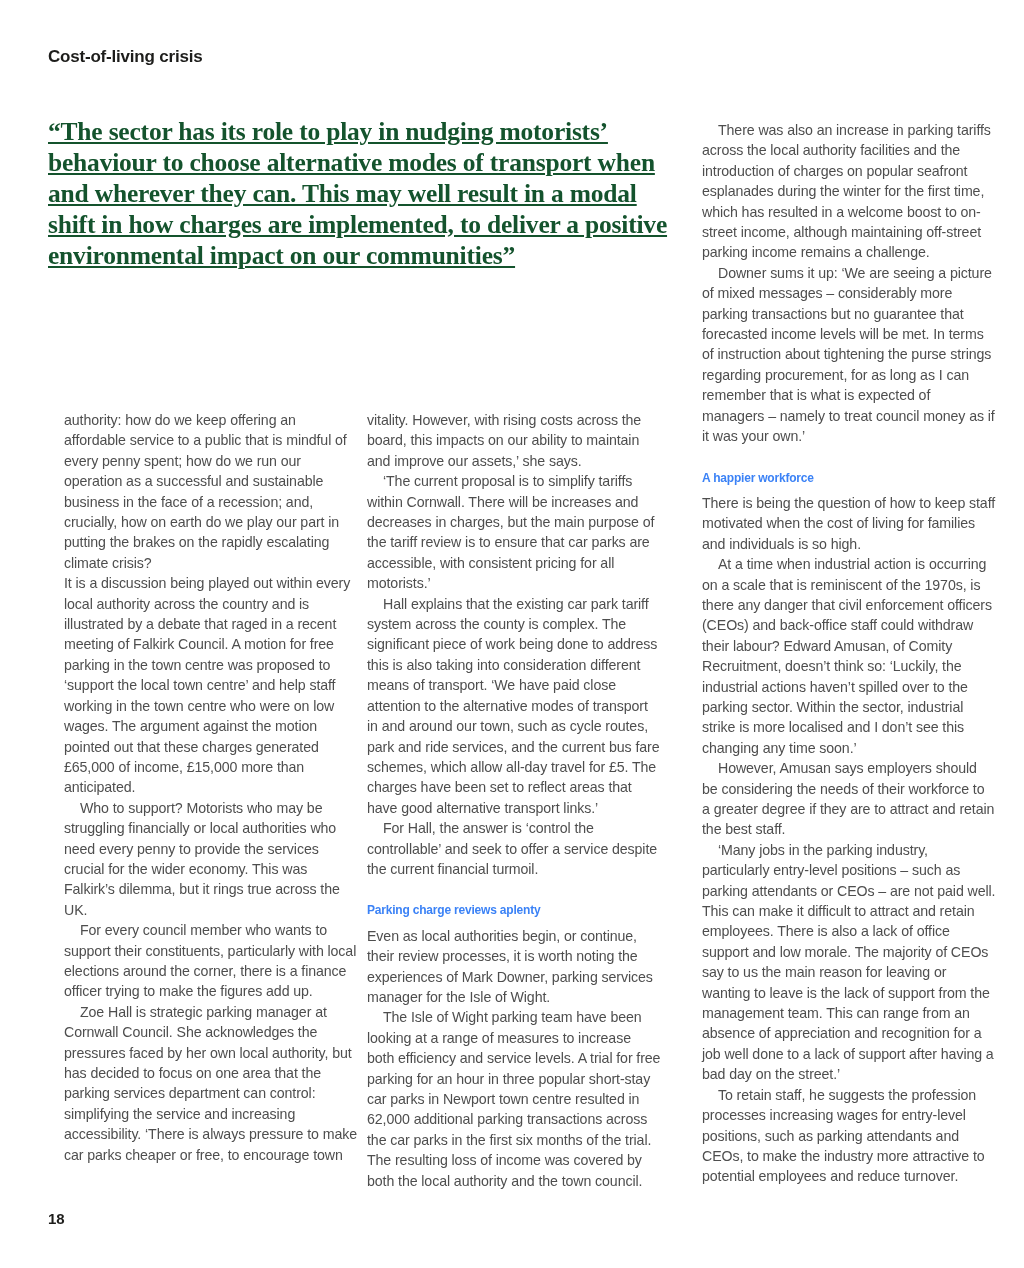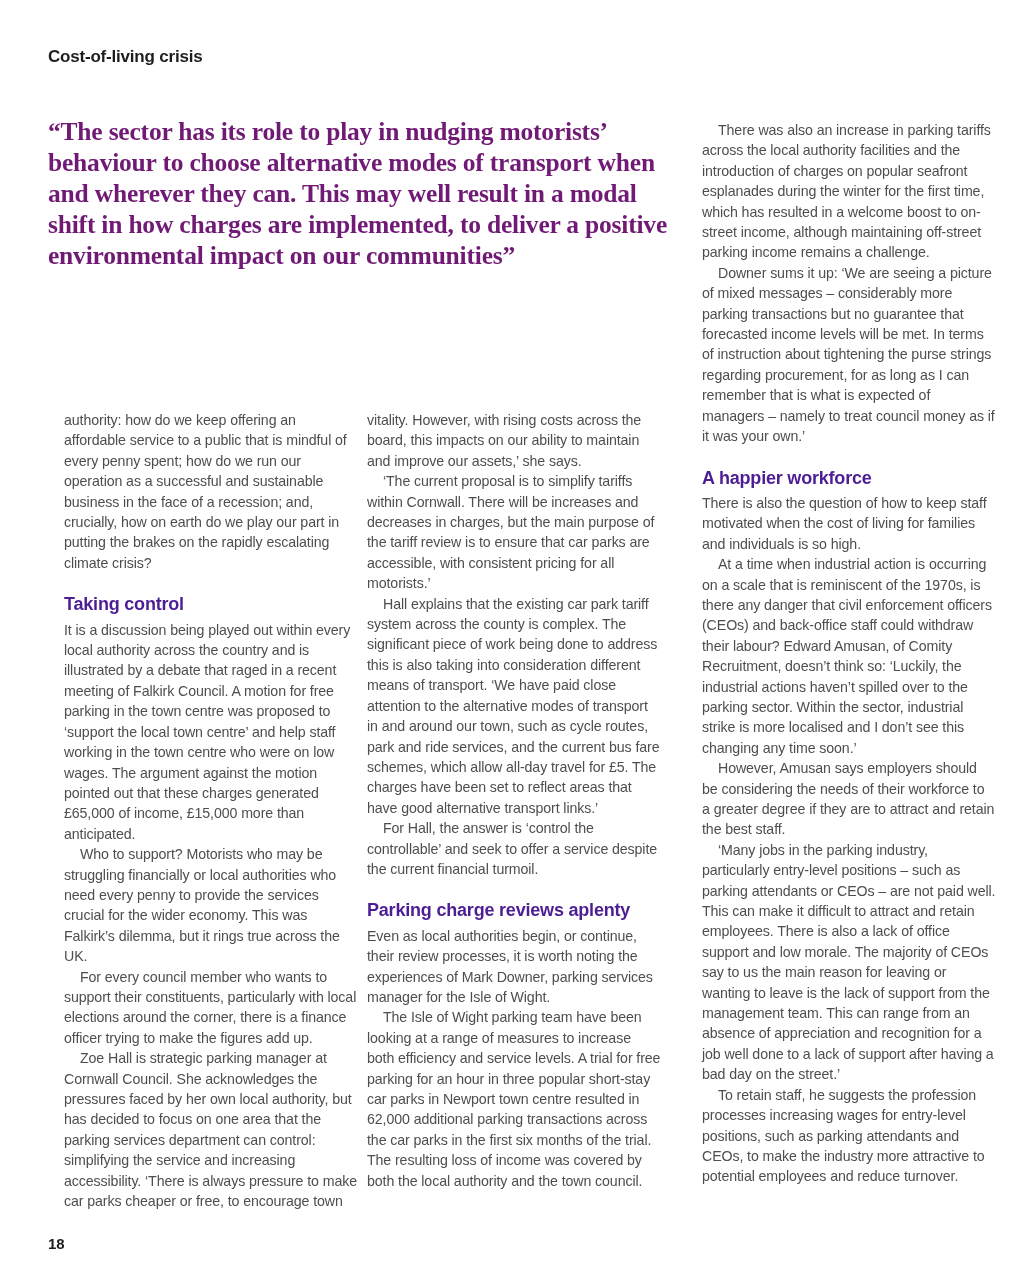--- a/index.html
+++ b/index.html
@@ -22,87 +22,86 @@
   }
   .pull-quote {
     position: absolute;
     left: 48px;
     top: 116px;
     width: 632px;
     font-family: "Liberation Serif", serif;
     font-weight: bold;
     font-size: 25.5px;
     line-height: 31px;
-    color: #701a75;
+    color: #14532d;
     letter-spacing: -0.2px;
+    text-decoration: underline;
   }
   .col {
     position: absolute;
     width: 294px;
     color: #4e4e4e;
     font-size: 14.2px;
     line-height: 20.4px;
     letter-spacing: -0.1px;
     text-align: left;
   }
   .col-left   { left: 64px;  top: 410px; }
   .col-middle { left: 367px; top: 410px; }
   .col-right  { left: 686px; top: 120px; margin-left: 16px; }
   .col p { margin: 0; }
   .col p.indent { text-indent: 16px; }
   .subhead {
-    font-size: 18px;
+    font-size: 12px;
     font-weight: bold;
-    color: #4c1d95;
+    color: #3b82f6;
     margin: 21px 0 5px 0;
     letter-spacing: -0.2px;
   }
   .page-number {
     position: absolute;
     left: 48px;
     top: 1210px;
     font-size: 15px;
     font-weight: bold;
     color: #1d1d1b;
-    margin-top: 25px;
   }
 </style>
 </head>
 <body>
 
 <div class="page">
 
   <div class="kicker">Cost-of-living crisis</div>
 
   <div class="pull-quote">“The sector has its role to play in nudging motorists’ behaviour to choose alternative modes of transport when and wherever they can. This may well result in a modal shift in how charges are implemented, to deliver a positive environmental impact on our communities”</div>
 
   <div class="col col-left">
     <p>authority: how do we keep offering an affordable service to a public that is mindful of every penny spent; how do we run our operation as a successful and sustainable business in the face of a recession; and, crucially, how on earth do we play our part in putting the brakes on the rapidly escalating climate crisis?</p>
-    <h3 class="subhead">Taking control</h3>
     <p>It is a discussion being played out within every local authority across the country and is illustrated by a debate that raged in a recent meeting of Falkirk Council. A motion for free parking in the town centre was proposed to ‘support the local town centre’ and help staff working in the town centre who were on low wages. The argument against the motion pointed out that these charges generated £65,000 of income, £15,000 more than anticipated.</p>
     <p class="indent">Who to support? Motorists who may be struggling financially or local authorities who need every penny to provide the services crucial for the wider economy. This was Falkirk’s dilemma, but it rings true across the UK.</p>
     <p class="indent">For every council member who wants to support their constituents, particularly with local elections around the corner, there is a finance officer trying to make the figures add up.</p>
     <p class="indent">Zoe Hall is strategic parking manager at Cornwall Council. She acknowledges the pressures faced by her own local authority, but has decided to focus on one area that the parking services department can control: simplifying the service and increasing accessibility. ‘There is always pressure to make car parks cheaper or free, to encourage town</p>
   </div>
 
   <div class="col col-middle">
     <p>vitality. However, with rising costs across the board, this impacts on our ability to maintain and improve our assets,’ she says.</p>
     <p class="indent">‘The current proposal is to simplify tariffs within Cornwall. There will be increases and decreases in charges, but the main purpose of the tariff review is to ensure that car parks are accessible, with consistent pricing for all motorists.’</p>
     <p class="indent">Hall explains that the existing car park tariff system across the county is complex. The significant piece of work being done to address this is also taking into consideration different means of transport. ‘We have paid close attention to the alternative modes of transport in and around our town, such as cycle routes, park and ride services, and the current bus fare schemes, which allow all-day travel for £5. The charges have been set to reflect areas that have good alternative transport links.’</p>
     <p class="indent">For Hall, the answer is ‘control the controllable’ and seek to offer a service despite the current financial turmoil.</p>
     <h3 class="subhead">Parking charge reviews aplenty</h3>
     <p>Even as local authorities begin, or continue, their review processes, it is worth noting the experiences of Mark Downer, parking services manager for the Isle of Wight.</p>
     <p class="indent">The Isle of Wight parking team have been looking at a range of measures to increase both efficiency and service levels. A trial for free parking for an hour in three popular short-stay car parks in Newport town centre resulted in 62,000 additional parking transactions across the car parks in the first six months of the trial. The resulting loss of income was covered by both the local authority and the town council.</p>
   </div>
 
   <div class="col col-right">
     <p class="indent">There was also an increase in parking tariffs across the local authority facilities and the introduction of charges on popular seafront esplanades during the winter for the first time, which has resulted in a welcome boost to on-street income, although maintaining off-street parking income remains a challenge.</p>
     <p class="indent">Downer sums it up: ‘We are seeing a picture of mixed messages – considerably more parking transactions but no guarantee that forecasted income levels will be met. In terms of instruction about tightening the purse strings regarding procurement, for as long as I can remember that is what is expected of managers – namely to treat council money as if it was your own.’</p>
     <h3 class="subhead">A happier workforce</h3>
-    <p>There is also the question of how to keep staff motivated when the cost of living for families and individuals is so high.</p>
+    <p>There is being the question of how to keep staff motivated when the cost of living for families and individuals is so high.</p>
     <p class="indent">At a time when industrial action is occurring on a scale that is reminiscent of the 1970s, is there any danger that civil enforcement officers (CEOs) and back-office staff could withdraw their labour? Edward Amusan, of Comity Recruitment, doesn’t think so: ‘Luckily, the industrial actions haven’t spilled over to the parking sector. Within the sector, industrial strike is more localised and I don’t see this changing any time soon.’</p>
     <p class="indent">However, Amusan says employers should be considering the needs of their workforce to a greater degree if they are to attract and retain the best staff.</p>
     <p class="indent">‘Many jobs in the parking industry, particularly entry-level positions – such as parking attendants or CEOs – are not paid well. This can make it difficult to attract and retain employees. There is also a lack of office support and low morale. The majority of CEOs say to us the main reason for leaving or wanting to leave is the lack of support from the management team. This can range from an absence of appreciation and recognition for a job well done to a lack of support after having a bad day on the street.’</p>
     <p class="indent">To retain staff, he suggests the profession processes increasing wages for entry-level positions, such as parking attendants and CEOs, to make the industry more attractive to potential employees and reduce turnover.</p>
   </div>
 
   <div class="page-number">18</div>
 
 </div>
 

